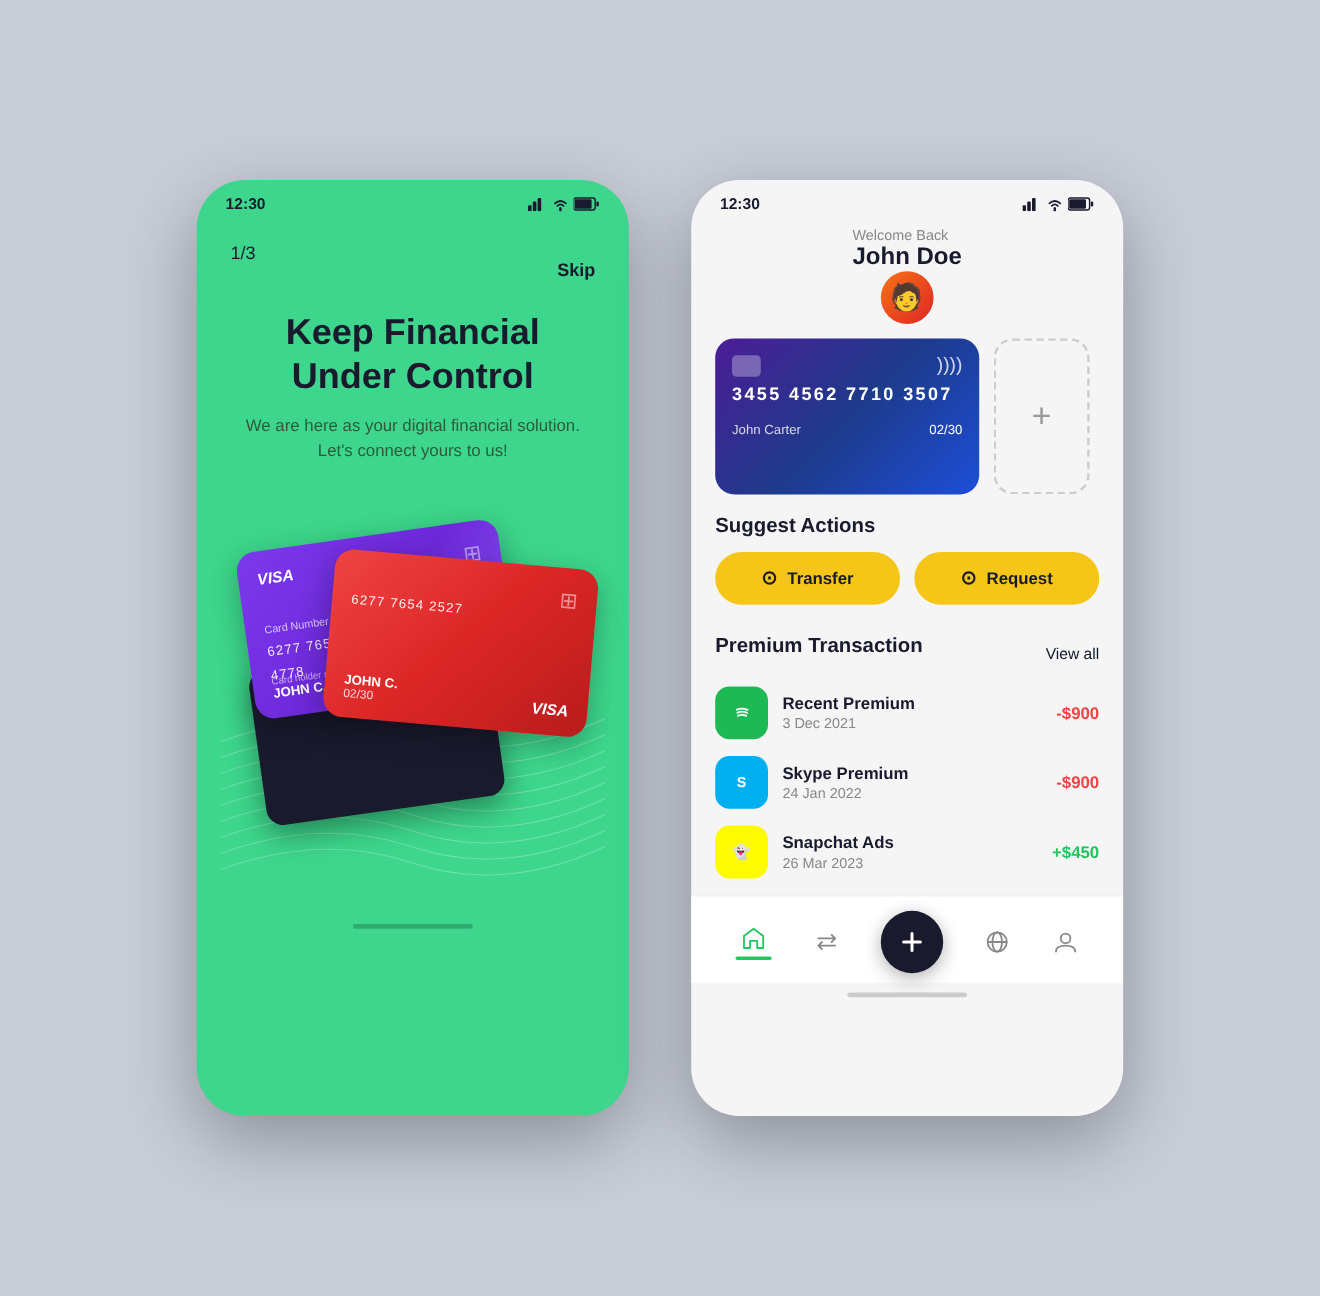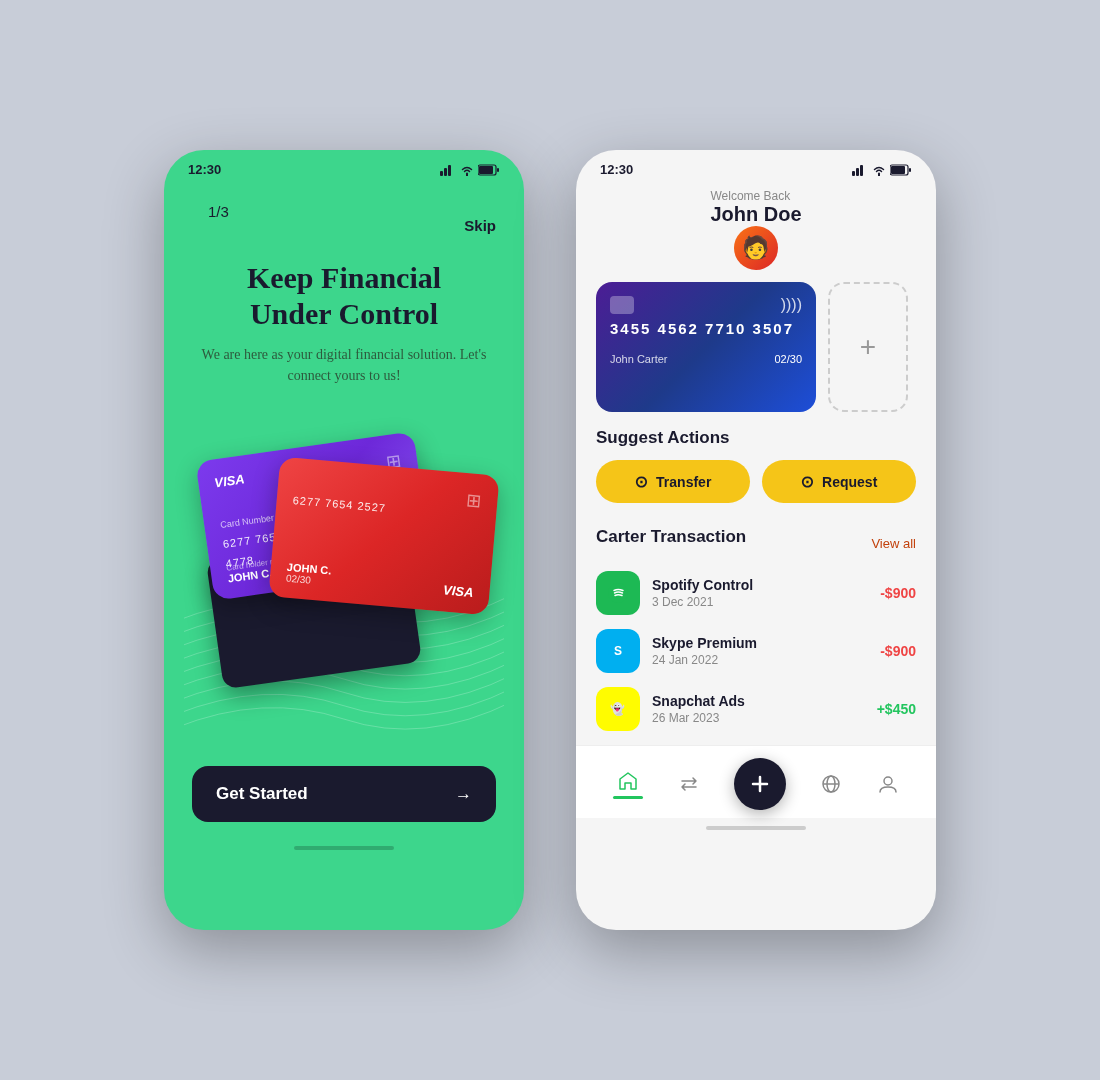--- a/index.html
+++ b/index.html
@@ -46,27 +46,26 @@
       gap: 4px;
       align-items: center;
     }
     .phone-left .top-nav {
       display: flex;
       justify-content: space-between;
       align-items: center;
       padding: 4px 28px 16px;
       color: #1a1a2e;
     }
-    .page-indicator { font-size: 15px; font-weight: 500; margin-left: 16px; }
+    .page-indicator { font-size: 15px; font-weight: 500; }
     .skip-btn { font-size: 15px; font-weight: 700; cursor: pointer; margin-top: 28px; }
 
     .phone-left .hero-text {
       text-align: center;
       padding: 10px 30px 20px;
-      font-family: Liberation Serif, serif;
     }
     .hero-text h1 {
       font-size: 30px;
       font-weight: 800;
       color: #1a1a2e;
       line-height: 1.2;
       margin-bottom: 12px;
     }
     .hero-text p {
       font-size: 14px;
@@ -322,21 +321,21 @@
     .transactions-section {
       padding: 12px 20px 0;
       flex: 1;
     }
     .transactions-header {
       display: flex;
       justify-content: space-between;
       align-items: center;
       margin-bottom: 12px;
     }
-    .view-all { font-size: 13px; color: #c2410c; cursor: pointer; }
+    .view-all { font-size: 13px; color: #0f172a; cursor: pointer; }
 
     .transaction-item {
       display: flex;
       align-items: center;
       gap: 12px;
       margin-bottom: 14px;
     }
     .tx-icon {
       width: 44px;
       height: 44px;
@@ -496,24 +495,20 @@
           <div class="card-number">6277 7654 2527</div>
         </div>
         <div class="card-holder">
           <div class="card-holder-name">JOHN C.</div>
           <div class="card-holder-label" style="font-size:10px;opacity:0.8;">02/30</div>
         </div>
         <div class="card-visa-bottom">VISA</div>
       </div>
     </div>
 
-    <button class="get-started-btn">
-      <span>Get Started</span>
-      <span class="get-started-arrow">→</span>
-    </button>
 
     <div class="bottom-indicator">
       <div class="bottom-bar"></div>
     </div>
   </div>
 
   <div class="phone phone-right">
     <div class="status-bar">
       <span>12:30</span>
       <div class="status-icons">
@@ -569,35 +564,35 @@
         </button>
         <button class="action-btn">
           <span class="btn-icon">⊙</span>
           <span>Request</span>
         </button>
       </div>
     </div>
 
     <div class="transactions-section">
       <div class="transactions-header">
-        <div class="section-title">Carter Transaction</div>
+        <div class="section-title">Premium Transaction</div>
         <span class="view-all">View all</span>
       </div>
 
       <div class="transaction-item">
         <div class="tx-icon tx-spotify">
           <svg width="22" height="22" viewBox="0 0 22 22" fill="none">
               <circle cx="11" cy="11" r="10" fill="#1db954"></circle>
               <path d="M7 8.5 Q11 6.5 16 8.5" stroke="white" stroke-width="1.5" stroke-linecap="round" fill="none"></path>
               <path d="M7.5 11 Q11 9.2 15.5 11" stroke="white" stroke-width="1.5" stroke-linecap="round" fill="none"></path>
               <path d="M8 13.5 Q11 12 15 13.5" stroke="white" stroke-width="1.5" stroke-linecap="round" fill="none"></path>
             </svg>
         </div>
         <div class="tx-info">
-          <div class="tx-name">Spotify Control</div>
+          <div class="tx-name">Recent Premium</div>
           <div class="tx-date">3 Dec 2021</div>
         </div>
         <span class="tx-amount-neg">-$900</span>
       </div>
 
 
       <div class="transaction-item">
         <div class="tx-icon tx-skype">
           <svg width="22" height="22" viewBox="0 0 22 22" fill="none">
               <circle cx="11" cy="11" r="10" fill="#00aff0"></circle>

